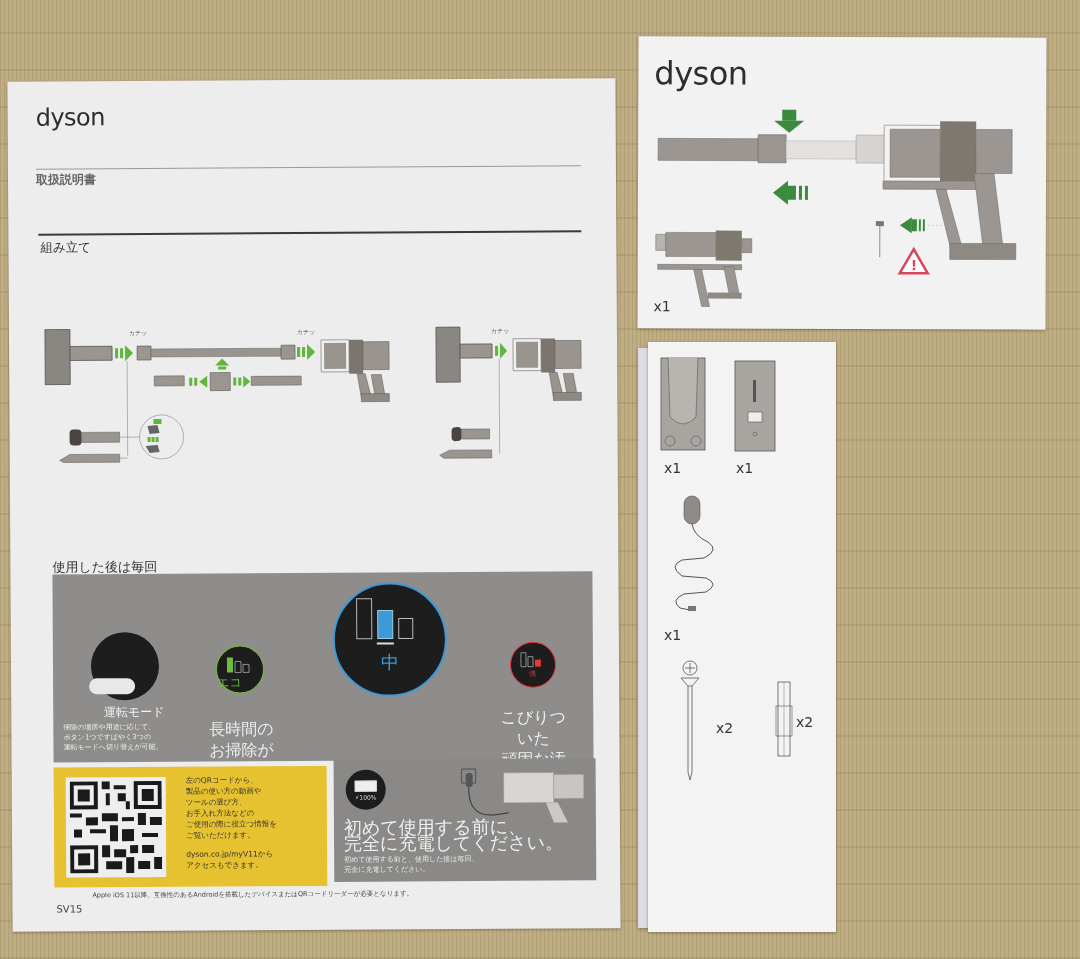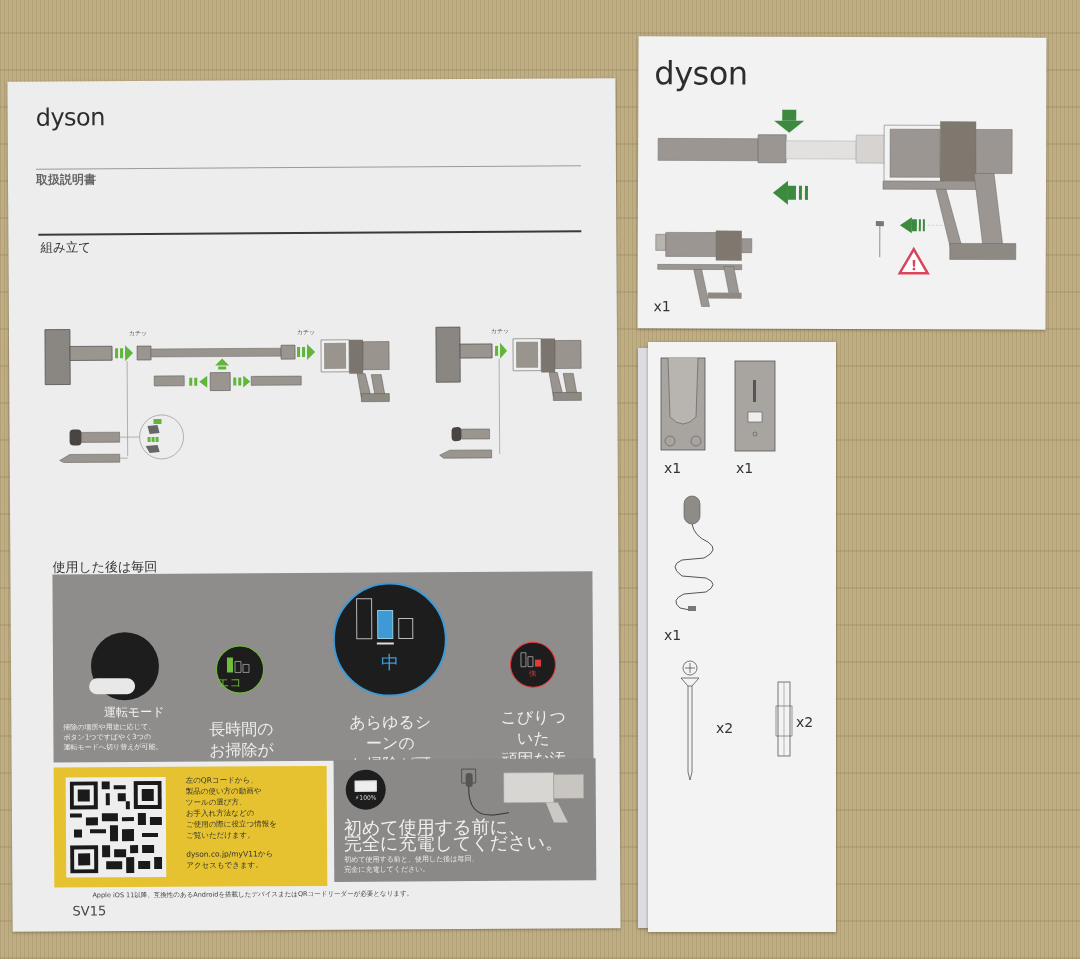--- a/index.html
+++ b/index.html
@@ -162,24 +162,20 @@
 
     <div class="circle" style="left:280px;top:10px;width:114px;height:114px;border:2px solid #3e9ad6;box-sizing:border-box;">
       <svg width="110" height="70" viewBox="0 0 110 70">
           <rect x="22" y="14" width="15" height="40" fill="none" stroke="#bbb" stroke-width="1"></rect>
           <rect x="43" y="26" width="15" height="28" fill="#3e9ad6" stroke="#9cd" stroke-width="1"></rect>
           <rect x="64" y="34" width="14" height="20" fill="none" stroke="#bbb" stroke-width="1"></rect>
           <rect x="42" y="58" width="17" height="2" fill="#ddd"></rect>
         </svg>
       <div style="position:absolute;left:0;top:66px;width:110px;text-align:center;color:#3e9ad6;font-size:18px;">中</div>
     </div>
-    <div class="mode cap" style="left:290px;top:140px;width:94px;">
-      <div>あらゆるシーンの</div>
-        <div>お掃除が可能。</div>
-    </div>
 
     <div class="circle" style="left:457px;top:70px;width:46px;height:46px;border:1.5px solid #e03a3a;box-sizing:border-box;">
       <svg width="43" height="43" viewBox="0 0 43 43">
           <rect x="10" y="10" width="5" height="14" fill="none" stroke="#aaa" stroke-width="0.8"></rect>
           <rect x="17" y="14" width="5" height="10" fill="none" stroke="#aaa" stroke-width="0.8"></rect>
           <rect x="24" y="17" width="6" height="7" fill="#e03a3a"></rect>
         </svg>
       <div style="position:absolute;left:0;top:26px;width:43px;text-align:center;color:#e03a3a;font-size:7px;">強</div>
     </div>
     <div class="mode cap" style="left:440px;top:136px;width:80px;">
@@ -263,21 +259,21 @@
       <div>初めて使用する前に、</div>
       <div>完全に充電してください。</div>
     </div>
     <div class="charge-small">
       <div>初めて使用する前と、使用した後は毎回、</div>
       <div>完全に充電してください。</div>
     </div>
   </div>
 
   <div class="foot" style="left:80px;top:810px;">Apple iOS 11以降、互換性のあるAndroidを搭載したデバイスまたはQRコードリーダーが必要となります。</div>
-  <div class="foot" style="left:44px;top:822px;font-size:13px;margin-left:16px;">SV15</div>
+  <div class="foot" style="left:44px;top:822px;font-size:10px;">SV15</div>
 </div>
 
 <div id="card" class="sheet">
   <div class="logo">dyson</div>
   <svg style="position:absolute;left:0;top:70px;" width="408" height="220" viewBox="0 0 408 220">
 
     <rect x="20" y="32" width="100" height="22" fill="#9b9692" stroke="#777" stroke-width="0.6"></rect>
     <rect x="120" y="28" width="28" height="28" fill="#9b9692" stroke="#666" stroke-width="0.6"></rect>
     <rect x="148" y="34" width="70" height="18" fill="#e3e1df" stroke="#aaa" stroke-width="0.5"></rect>
     <rect x="218" y="28" width="30" height="28" fill="#d6d3d0" stroke="#999" stroke-width="0.5"></rect>

